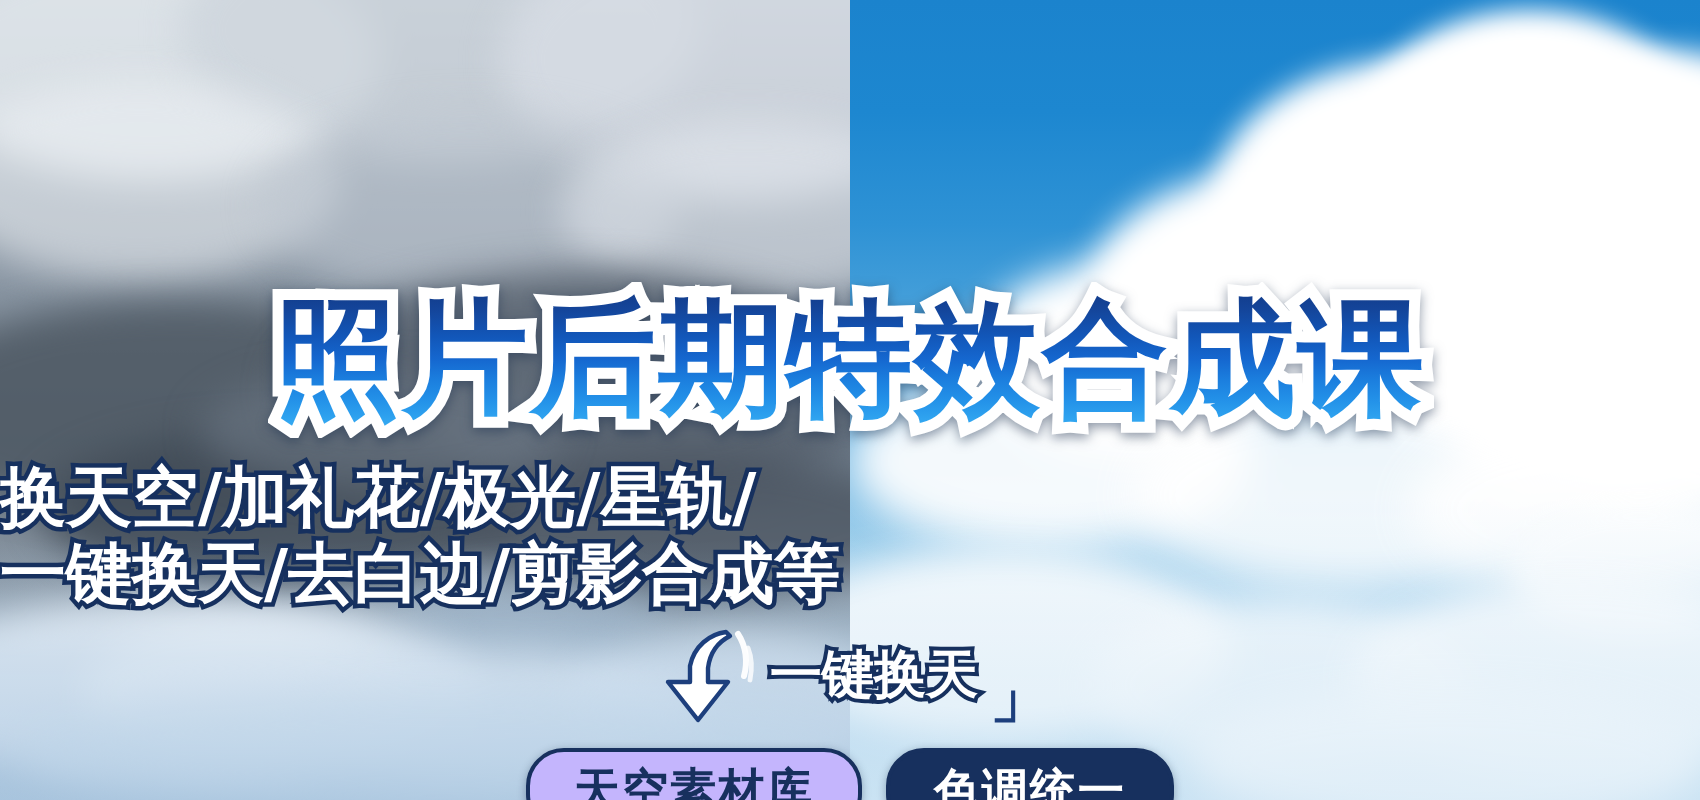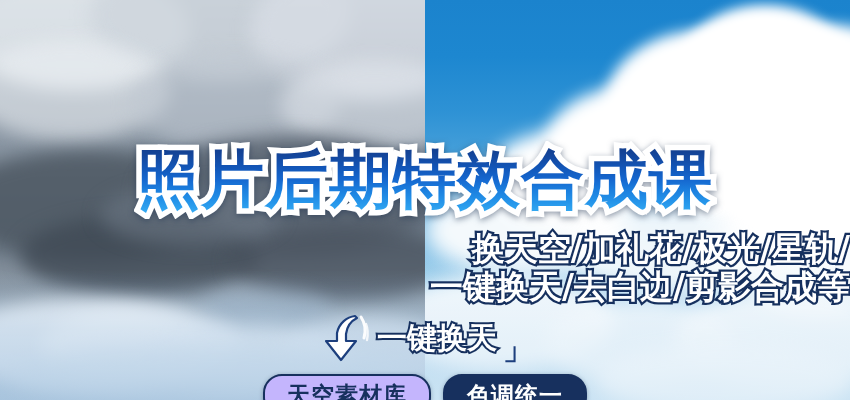--- a/index.html
+++ b/index.html
@@ -167,21 +167,21 @@
     color: transparent;
     -webkit-text-fill-color: transparent;
     white-space: nowrap;
   }
 
   
   .subtitle {
     position: absolute;
     left: 0;
     width: 850px;
-    text-align: right;
+    text-align: left;
     font-size: 33px;
     font-weight: bold;
     line-height: 1;
     letter-spacing: 0px;
     color: #ffffff;
     font-family: "DejaVu Sans", "Liberation Sans", sans-serif;
     -webkit-text-stroke: 4.5px #16305e;
     paint-order: stroke fill;
     white-space: nowrap;
   }
@@ -198,21 +198,21 @@
     align-items: center;
     justify-content: center;
   }
   .arrow-icon {
     width: 56px;
     height: 52px;
     margin-right: 4px;
     flex: 0 0 auto;
   }
   .onekey-text {
-    font-size: 30px;
+    font-size: 26px;
     font-weight: bold;
     color: #ffffff;
     font-family: "DejaVu Sans", "Liberation Sans", sans-serif;
     -webkit-text-stroke: 4px #16305e;
     paint-order: stroke fill;
     white-space: nowrap;
     line-height: 1;
   }
   .corner-bracket {
     font-size: 30px;

